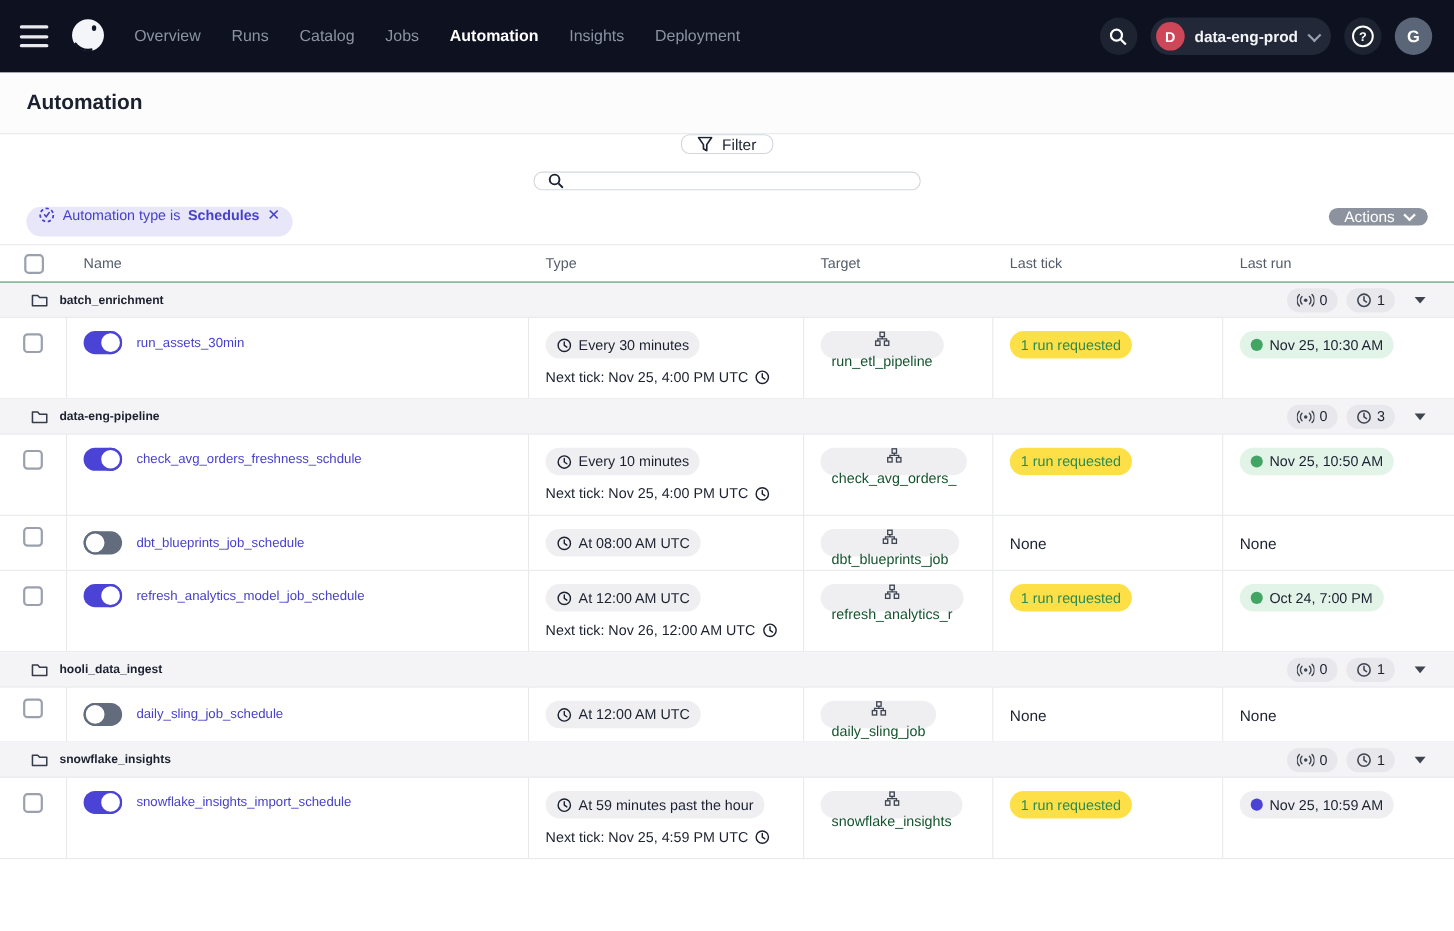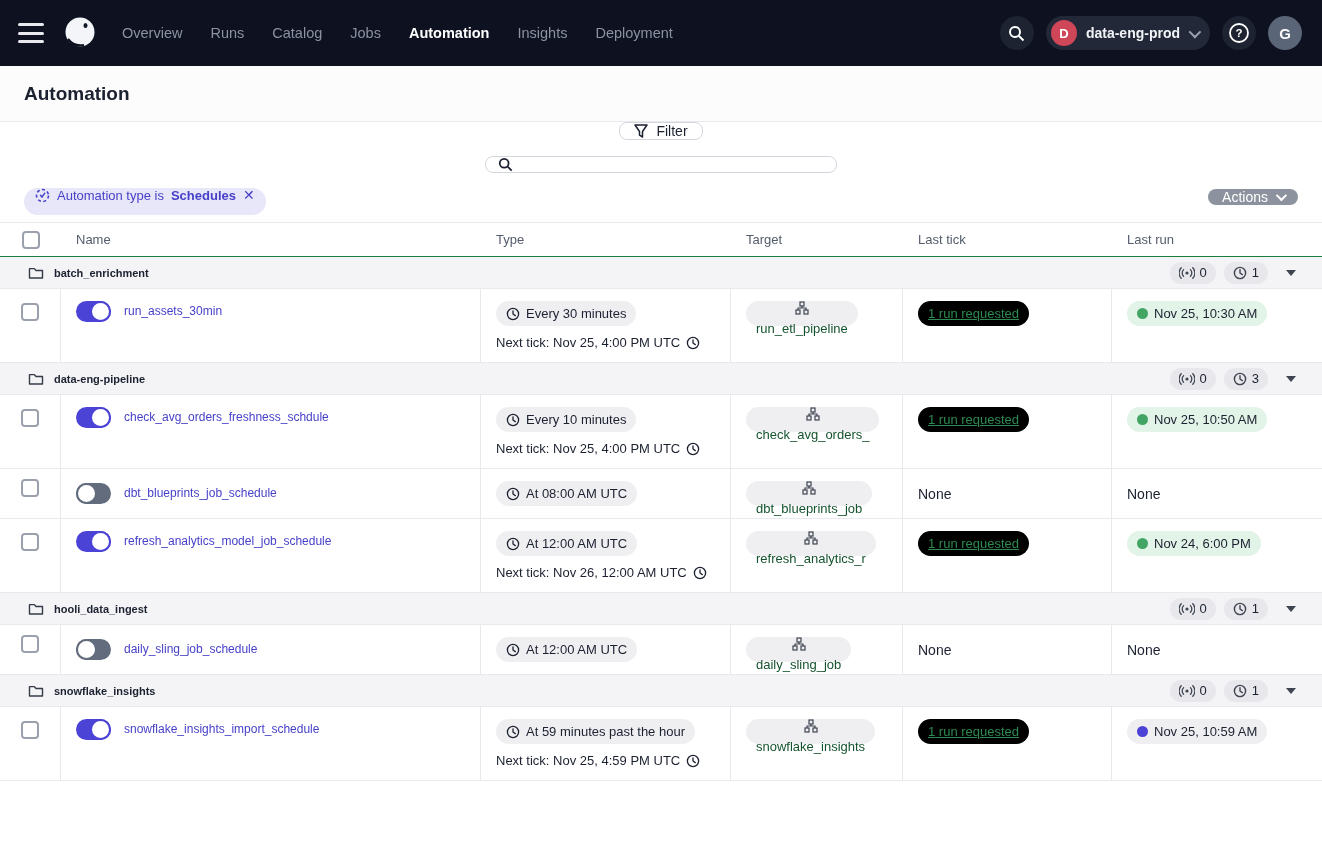--- a/index.html
+++ b/index.html
@@ -66,21 +66,21 @@
   .sched-link { color:#4741C9; font-size:12px; text-decoration:none; cursor:pointer; line-height:21px; }
 
   .toggle { width:35px; height:21px; border-radius:11px; position:relative; cursor:pointer; flex:none; }
   .toggle.on { background:#4B43D6; }
   .toggle.off { background:#626C7D; }
   .toggle .knob { position:absolute; top:0; width:21px; height:21px; border-radius:50%; background:#fff; }
   .toggle.on .knob { right:0; border:2px solid #4B43D6; }
   .toggle.off .knob { left:0; border:2px solid #626C7D; }
 
   .pill { display:inline-flex; align-items:center; gap:6px; height:25px; border-radius:13px; padding:0 10px; font-size:13px; color:#1C2130; background:#EFEFF2; white-space:nowrap; }
-  .pill.green { background:#000000; color:#2D8A50;text-decoration:underline; }
+  .pill.green { background:#fde047; color:#2D8A50; }
   .pill.run { background:#E2F3E8; color:#1C2130; }
   .pill.run-gray { background:#EFEFF2; color:#1C2130; }
   .dot { width:11px; height:11px; border-radius:50%; display:inline-block; flex:none; }
   .dot.green { background:#43A564; }
   .dot.blue { background:#4B43D6; }
   .target-pill { color:#14532d;flex-direction:column; }
   .next-tick { margin-top:9px; font-size:13px; color:#1C2130; display:flex; align-items:center; gap:6px; }
   .none-text { font-size:14px; color:#1C2130; }
 
   .ico { flex:none; }
@@ -389,21 +389,21 @@
           <rect x="1" y="9" width="4" height="4" stroke="#3E4450" stroke-width="1.2" fill="none"></rect>
           <rect x="9" y="9" width="4" height="4" stroke="#3E4450" stroke-width="1.2" fill="none"></rect>
           <path d="M7 5 v2 M3 9 V7 h8 v2" stroke="#3E4450" stroke-width="1.2" fill="none"></path>
         </svg>
       <span>refresh_analytics_r</span>
       </span>
   </div>
   <div class="cell"><span class="pill green">1 run requested</span></div>
   <div class="cell"><span class="pill run">
         <i class="dot green"></i>
-        <span>Nov 24, 6:00 PM</span>
+        <span>Oct 24, 7:00 PM</span>
       </span></div>
 </div>
 
 <div class="group-row">
   <svg class="ico" width="16" height="14" viewBox="0 0 16 14">
       <path d="M1.5 3 V12 h13 V4.5 H8 L6.3 2.6 H1.5 Z" stroke="#353B48" stroke-width="1.4" fill="none" stroke-linejoin="round"></path>
     </svg>
   <span class="group-name">hooli_data_ingest</span>
   <div class="group-right">
     <span class="count-pill">

